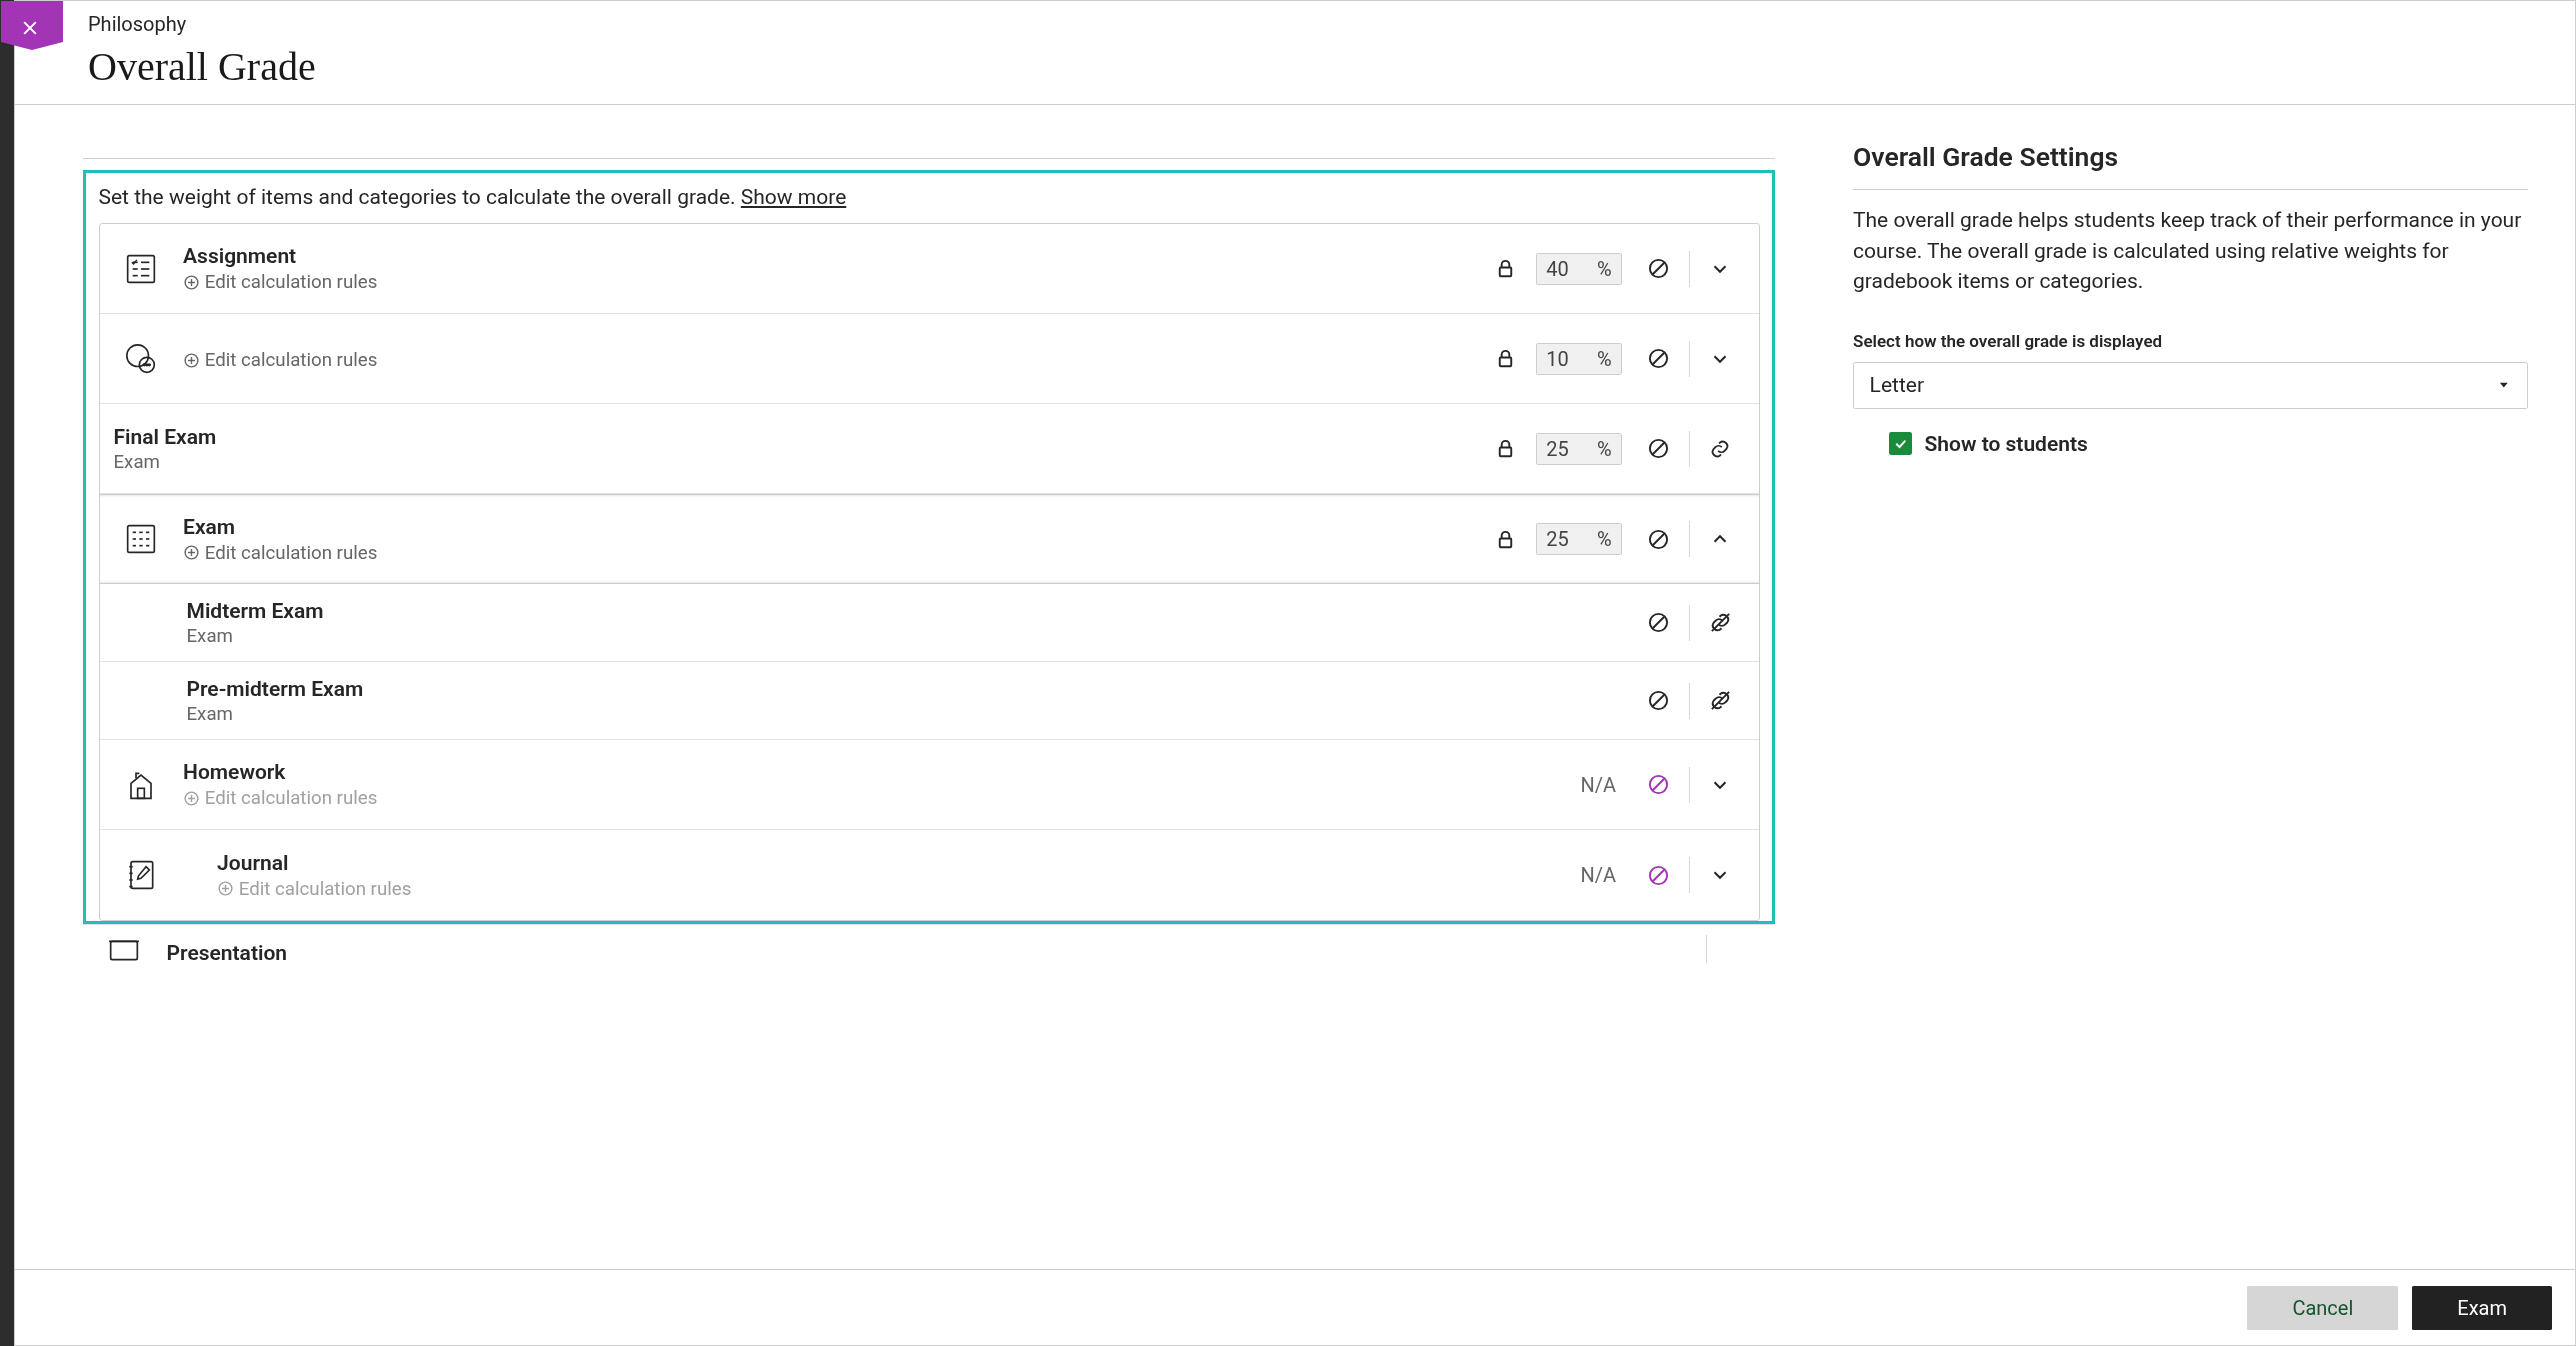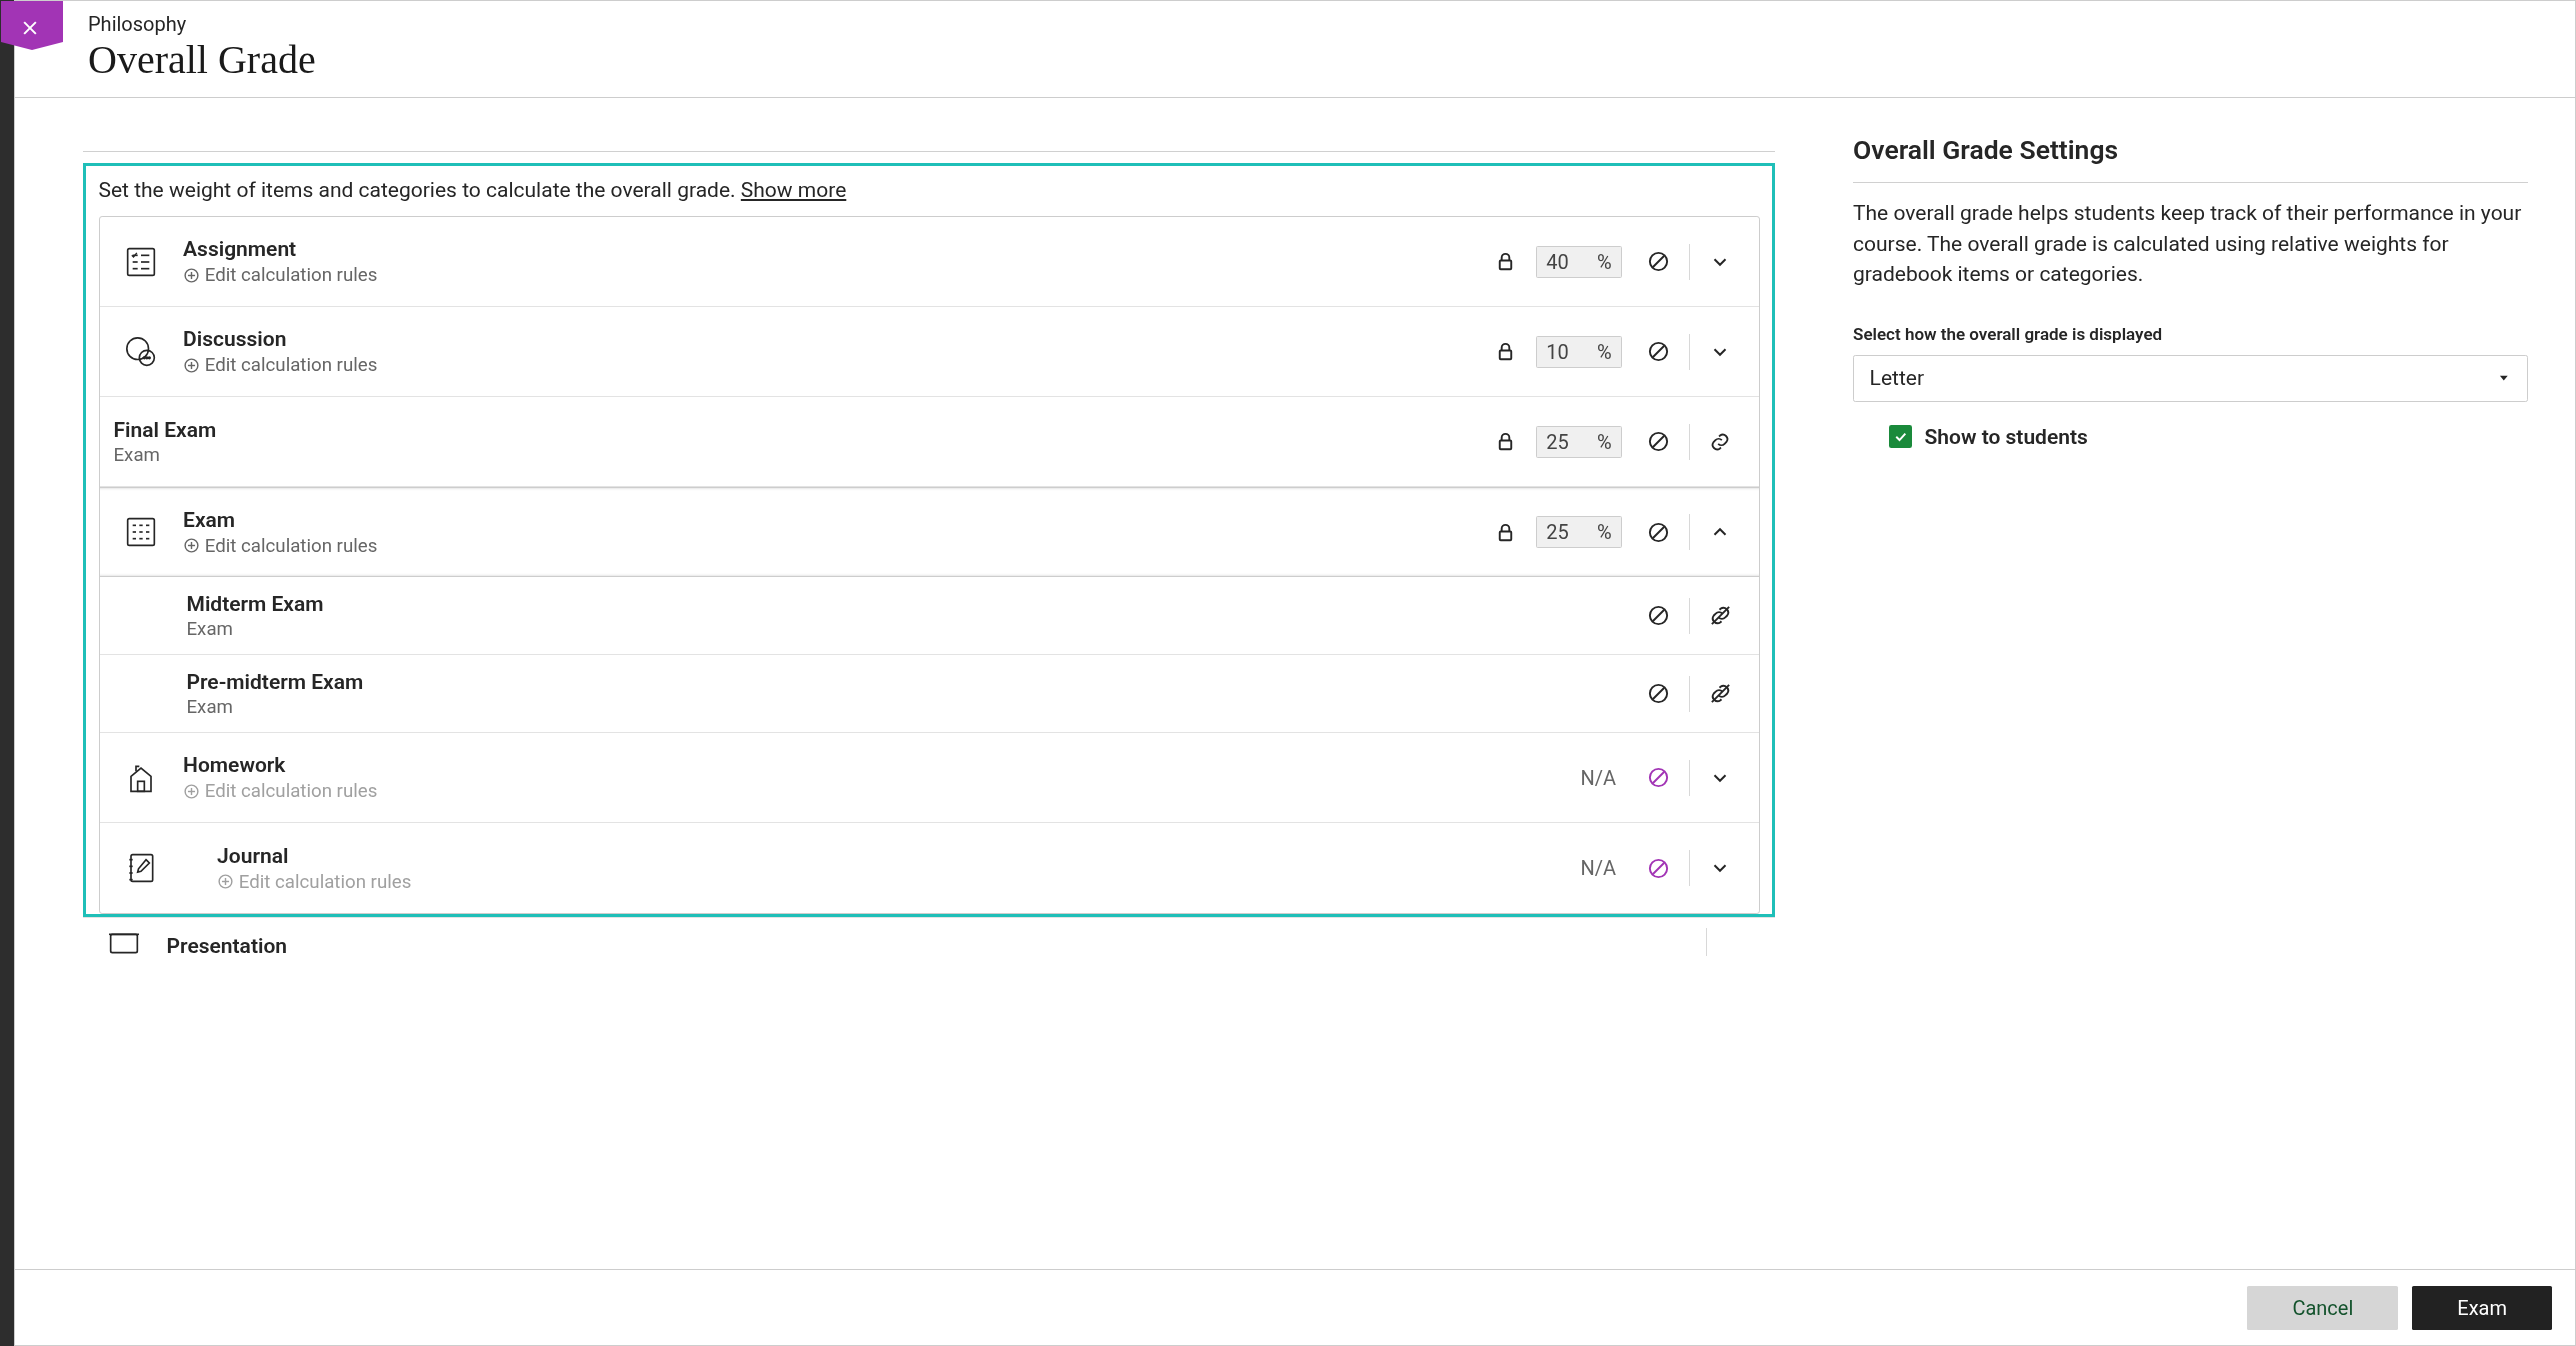--- a/index.html
+++ b/index.html
@@ -26,21 +26,21 @@
     cursor: pointer;
     z-index: 10;
   }
   .close-tab svg { width: 20px; height: 20px; }
 
   .header {
     padding: 11px 0 14px 73px;
     border-bottom: 0.8px solid #cdcdcd;
   }
   .header .crumb { font-size: 20px; color: #262626; font-weight: 400; }
-  .header .title { font-size: 40px; font-family: Georgia, 'Times New Roman', serif; color: #1a1a1a; margin-top: 0; }
+  .header .title { font-size: 40px; font-family: Georgia, 'Times New Roman', serif; color: #1a1a1a; margin-top: 7px; }
 
   .body {
     flex: 1; display: flex; overflow: hidden;
   }
 
   .left {
     flex: 1; padding: 36px 45px 0 68px; overflow-y: auto;
     position: relative;
   }
   .left h2 { font-size: 26.5px; font-weight: 600; color: #262626; }
@@ -210,21 +210,20 @@
             <div class="cat-icon">
               <svg viewBox="0 0 48 48" fill="none" stroke="#262626" stroke-width="2">
                   <circle cx="20" cy="20" r="13"></circle>
                   <circle cx="31" cy="31" r="9"></circle>
                   <circle cx="28" cy="31" r="1" fill="#262626"></circle>
                   <circle cx="31" cy="31" r="1" fill="#262626"></circle>
                   <circle cx="34" cy="31" r="1" fill="#262626"></circle>
                 </svg>
             </div>
             <div class="cat-main">
-              <div class="cat-title">Discussion</div>
               <div class="edit-rules">
                 <svg viewBox="0 0 24 24" fill="none" stroke="#666" stroke-width="2">
                     <circle cx="12" cy="12" r="9"></circle>
                     <line x1="12" y1="7" x2="12" y2="17"></line>
                     <line x1="7" y1="12" x2="17" y2="12"></line>
                   </svg>
                 <span>Edit calculation rules</span>
               </div>
             </div>
             <div class="row-tools">

